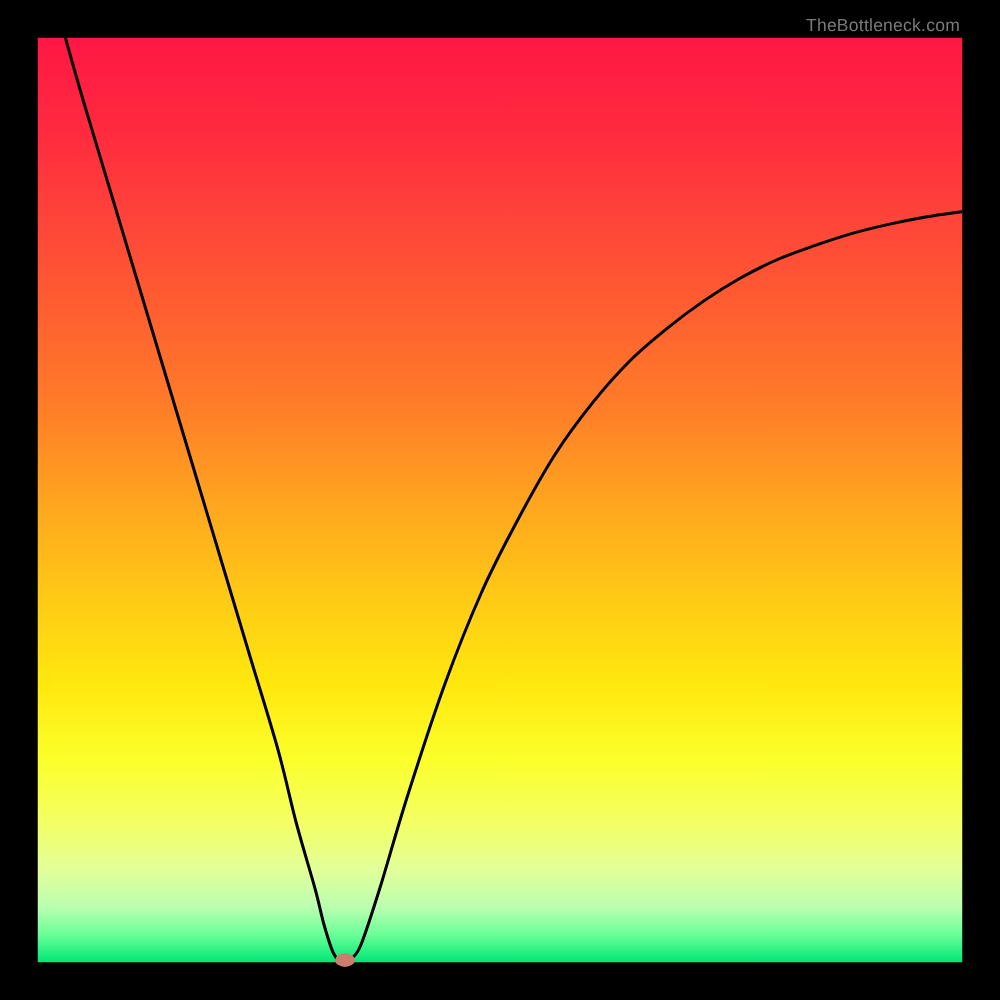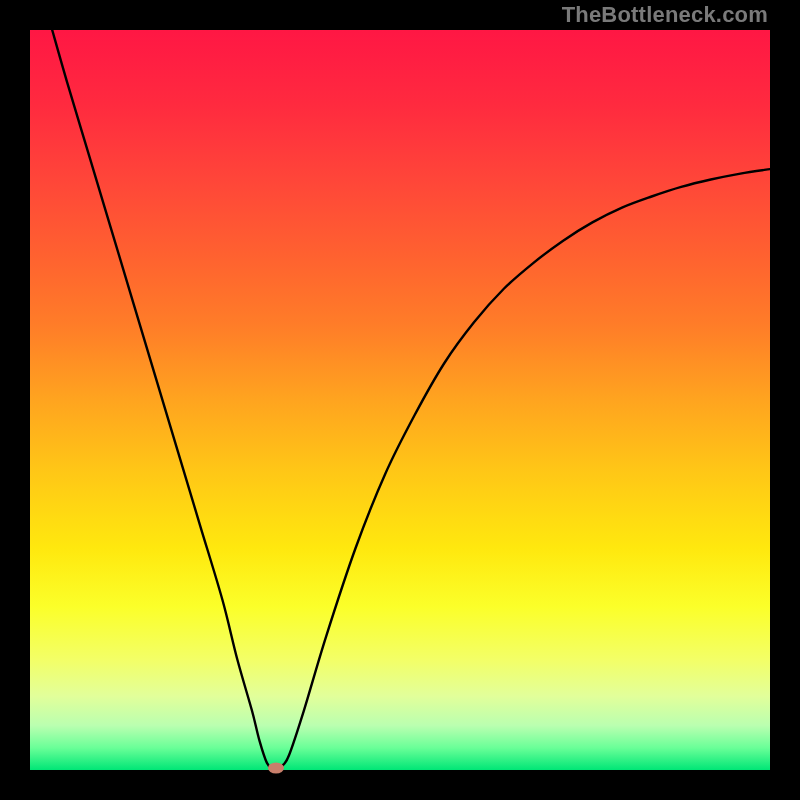--- a/index.html
+++ b/index.html
@@ -35,25 +35,25 @@
   }
   .curve-svg {
     position: absolute;
     left: 0;
     top: 0;
     width: 740px;
     height: 740px;
   }
   .watermark {
     position: absolute;
-    top: 2px;
+    top: 12px;
     right: 32px;
     color: #7a7a7a;
-    font-size: 22px;
-    font-weight: 700;
+    font-size: 14px;
+    font-weight: 400;
     letter-spacing: 0.2px;
     user-select: none;
   }
   .marker {
     position: absolute;
     width: 16px;
     height: 11px;
     border-radius: 50%;
     background: #c97f6b;
     transform: translate(-50%, -50%);

